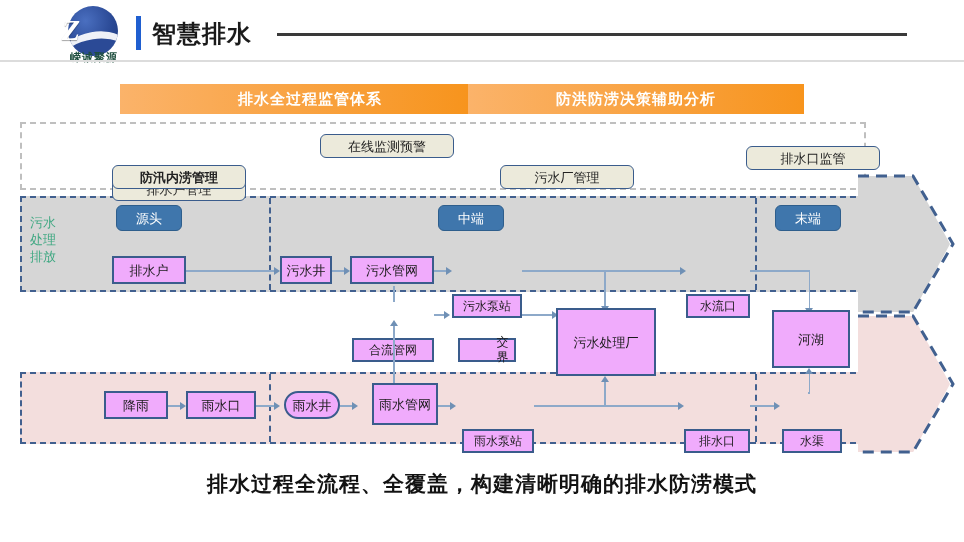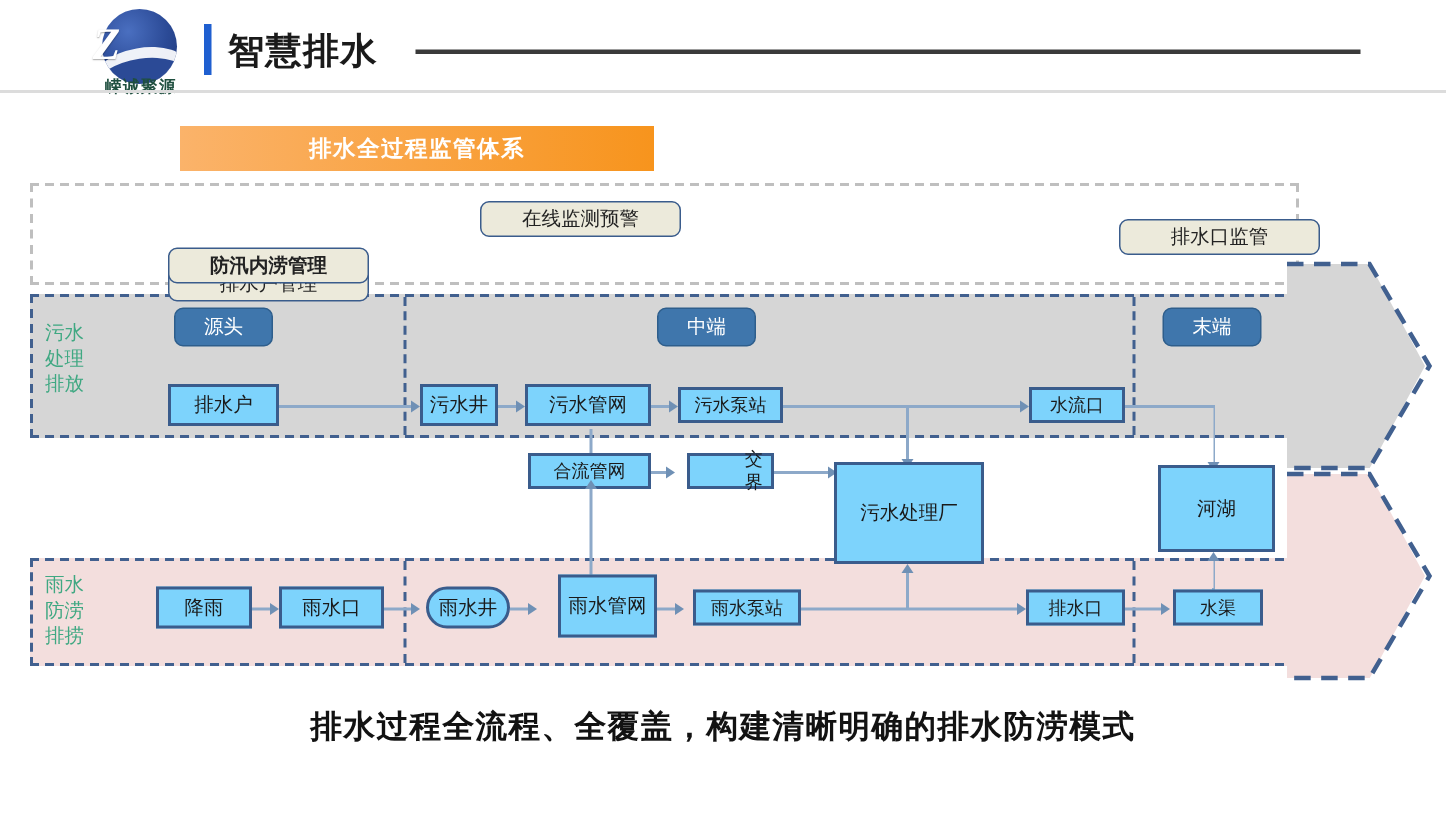--- a/index.html
+++ b/index.html
@@ -55,21 +55,21 @@
   }
   .header-rule{position:absolute;left:0;top:60px;width:964px;height:2px;background:#dcdcdc;}
 
   
   .banner{
     position:absolute;height:30px;line-height:30px;text-align:center;
     color:#ffffff;font-size:15px;font-weight:bold;letter-spacing:1px;
     background:linear-gradient(to right,#fbb36a 0%,#f7941d 100%);
     font-family:"DejaVu Sans",sans-serif;
   }
-  #banner-1{left:120px;top:84px;width:316px;}
+  #banner-1{left:120px;top:84px;width:316px;padding-left:32px;}
   #banner-2{left:468px;top:84px;width:336px;}
 
   
   .band{position:absolute;box-sizing:border-box;}
   #band-top{
     left:20px;top:122px;width:846px;height:68px;
     border:2px dashed #bfbfbf;background:#ffffff;
   }
   #band-sewage{
     left:20px;top:196px;width:846px;height:96px;
@@ -115,27 +115,27 @@
   .chip{
     position:absolute;height:26px;line-height:26px;text-align:center;
     background:#3f76ac;border:1px solid #2e5e8c;border-radius:6px;
     color:#ffffff;font-size:13px;box-sizing:border-box;
     font-family:"DejaVu Sans",sans-serif;
   }
 
   
   .node{
     position:absolute;box-sizing:border-box;
-    background:#7dd3fc;border:2px solid #3a5c8c;
+    background:#f0abfc;border:2px solid #3a5c8c;
     color:#1a1a1a;font-size:13px;
     display:flex;align-items:center;justify-content:center;
     text-align:center;line-height:15px;
     font-family:"DejaVu Sans",sans-serif;
   }
-  .node.small{font-size:12px;}
+  .node.small{font-size:12px;margin-top:36px;}
 
   
   .conn{position:absolute;background:#8da9c9;}
   .conn.h{height:1.5px;}
   .conn.v{width:1.5px;}
   .tri{position:absolute;width:0;height:0;}
   .tri.r{border-top:4px solid transparent;border-bottom:4px solid transparent;border-left:6px solid #6f90b5;}
   .tri.d{border-left:4px solid transparent;border-right:4px solid transparent;border-top:6px solid #6f90b5;}
   .tri.u{border-left:4px solid transparent;border-right:4px solid transparent;border-bottom:6px solid #6f90b5;}
 
@@ -157,52 +157,49 @@
       <div class="logo-z">Z</div>
       <div class="logo-text">嵘诚聚源</div>
     </div>
     <div class="title-bar"></div>
     <div class="title">智慧排水</div>
     <div class="title-rule"></div>
     <div class="header-rule"></div>
   </div>
 
   <div class="banner" id="banner-1">排水全过程监管体系</div>
+  <div class="banner" id="banner-2">防洪防涝决策辅助分析</div>
 
   <div class="band" id="band-top"></div>
   <div class="band" id="band-sewage"></div>
   <div class="band" id="band-storm"></div>
 
   <div class="arrow-head" id="arrow-sewage"></div>
   <div class="arrow-head" id="arrow-storm"></div>
 
   <svg class="arrow-outline" style="left:854px;top:172px;width:104px;height:288px;" viewBox="0 0 104 288">
     <polyline points="4,4 59,4 99,72 59,140 4,140" fill="none" stroke="#41608f" stroke-width="3" stroke-dasharray="11,7"></polyline>
     <polyline points="4,144 59,144 99,212 59,280 4,280" fill="none" stroke="#41608f" stroke-width="3" stroke-dasharray="11,7"></polyline>
   </svg>
 
   <div class="band-label" id="label-sewage">
     <div>污水</div>
     <div>处理</div>
     <div>排放</div>
   </div>
-  <div class="band-label" id="label-storm">
-    <div>雨水</div>
-    <div>防涝</div>
-    <div>排捞</div>
-  </div>
 
   <div class="vdiv" style="left:269px;top:198px;height:92px;"></div>
   <div class="vdiv" style="left:269px;top:374px;height:68px;"></div>
   <div class="vdiv" style="left:755px;top:198px;height:92px;"></div>
   <div class="vdiv" style="left:755px;top:374px;height:68px;"></div>
 
   <div class="feat" style="left:112px;top:134px;width:134px;margin-top:43px;">排水户管理</div>
   <div class="feat" style="left:112px;top:165px;width:134px;font-weight:bold;">防汛内涝管理</div>
   <div class="feat" style="left:320px;top:134px;width:134px;">在线监测预警</div>
+  <div class="feat" style="left:500px;top:165px;width:134px;">污水厂管理</div>
   <div class="feat" style="left:746px;top:146px;width:134px;">排水口监管</div>
 
   <div class="chip" style="left:116px;top:205px;width:66px;">源头</div>
   <div class="chip" style="left:438px;top:205px;width:66px;">中端</div>
   <div class="chip" style="left:775px;top:205px;width:66px;">末端</div>
 
   <div class="conn h" style="left:186px;top:270px;width:88px;"></div>
   <div class="tri r" style="left:274px;top:266.5px;"></div>
 
   <div class="conn h" style="left:332px;top:270px;width:12px;"></div>

